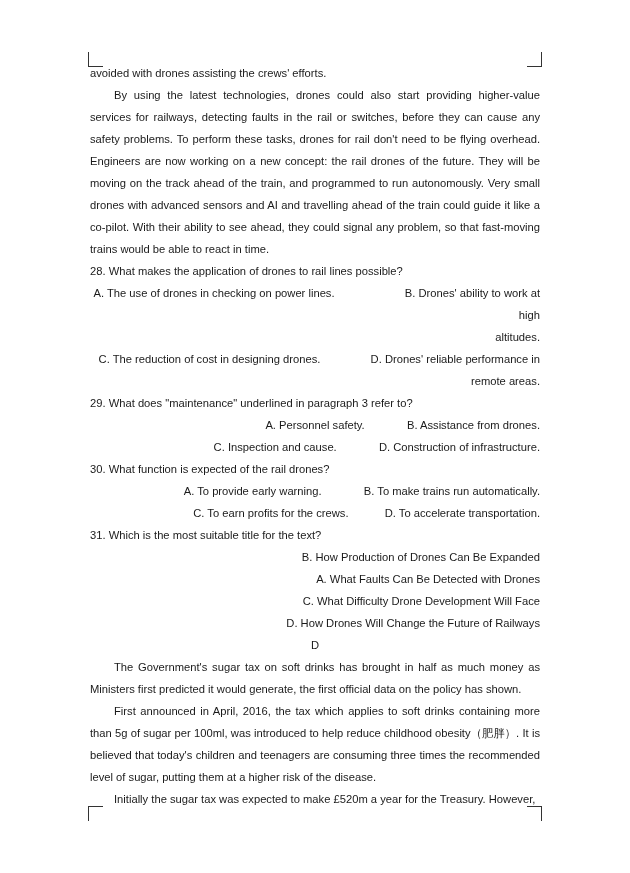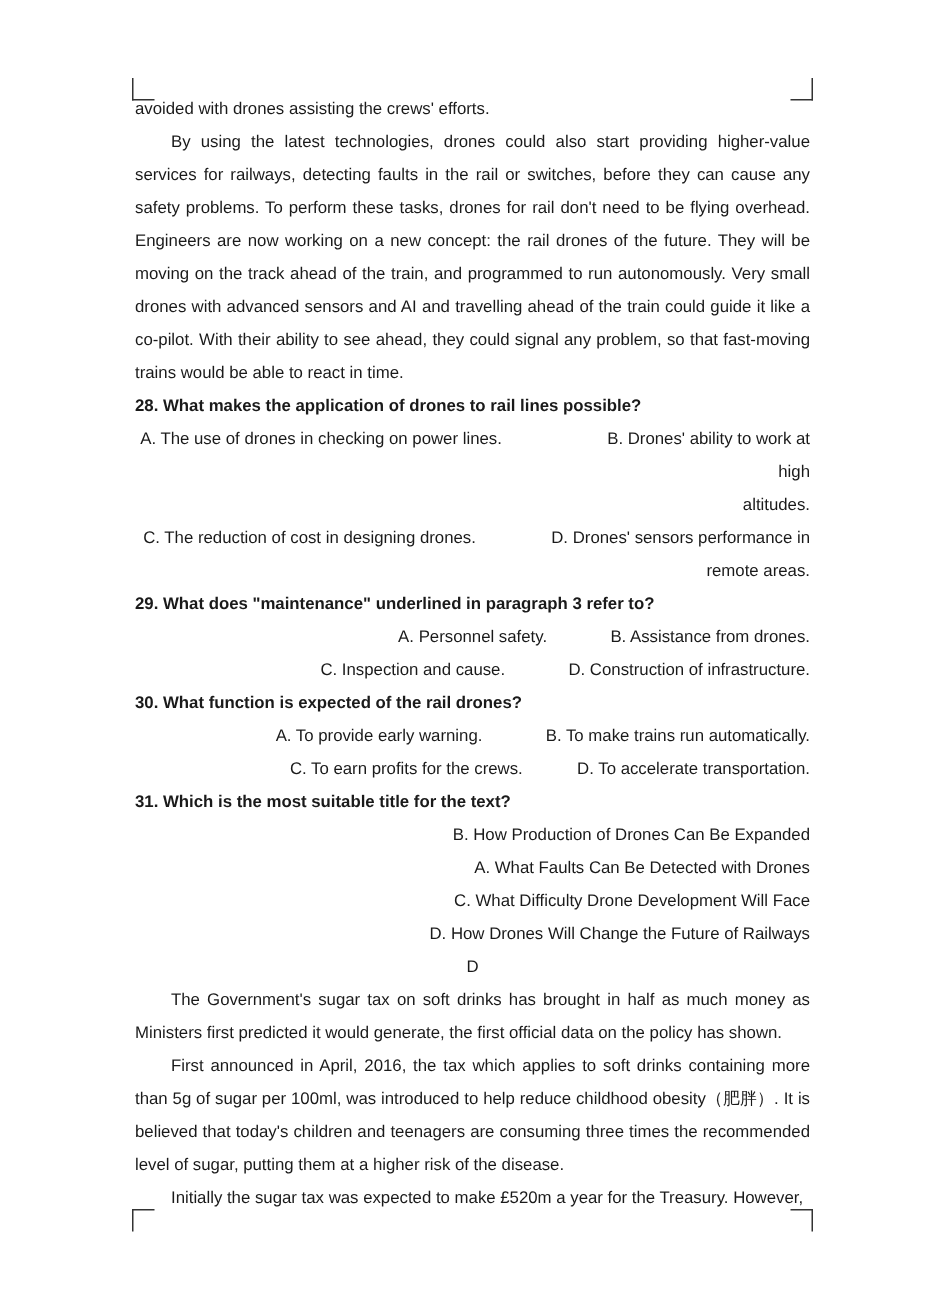--- a/index.html
+++ b/index.html
@@ -53,21 +53,20 @@
     text-align-last: left;
   }
   .indent {
     text-indent: 24px;
   }
   .center {
     text-align: center;
   }
   .q {
     margin-top: 0;
-    font-weight: bold;
   }
   .opt-row {
     display: block;
     white-space: normal;
     text-align: right;
   }
   .opt-gap-a { display: inline-block; width: 64px; }
   .opt-gap-b { display: inline-block; width: 36px; }
   .opt-gap-c { display: inline-block; width: 44px; }
   .opt-gap-d { display: inline-block; width: 30px; }
@@ -93,21 +92,21 @@
       <span>A. The use of drones in checking on power lines.</span>
       <span class="opt-gap-a"></span>
       <span>B. Drones' ability to work at high</span>
     </p>
     <p class="opt-row">
       <span>altitudes.</span>
     </p>
     <p class="opt-row">
       <span>C. The reduction of cost in designing drones.</span>
       <span class="opt-gap-c"></span>
-      <span>D. Drones' sensors performance in</span>
+      <span>D. Drones' reliable performance in</span>
     </p>
     <p class="opt-row">
       <span>remote areas.</span>
     </p>
 
     <p class="q">29. What does "maintenance" underlined in paragraph 3 refer to?</p>
     <p class="opt-row">
       <span>A. Personnel safety.</span>
       <span class="opt-gap-b"></span>
       <span>B. Assistance from drones.</span>

